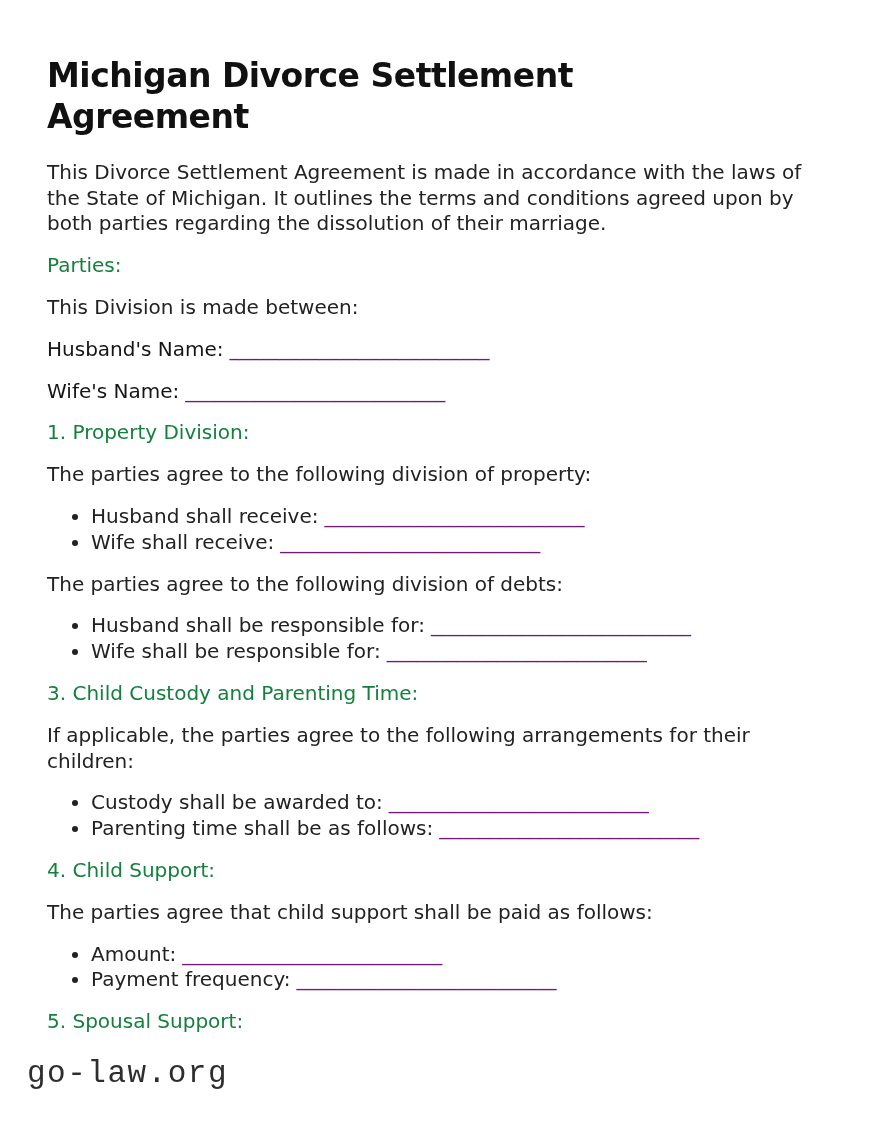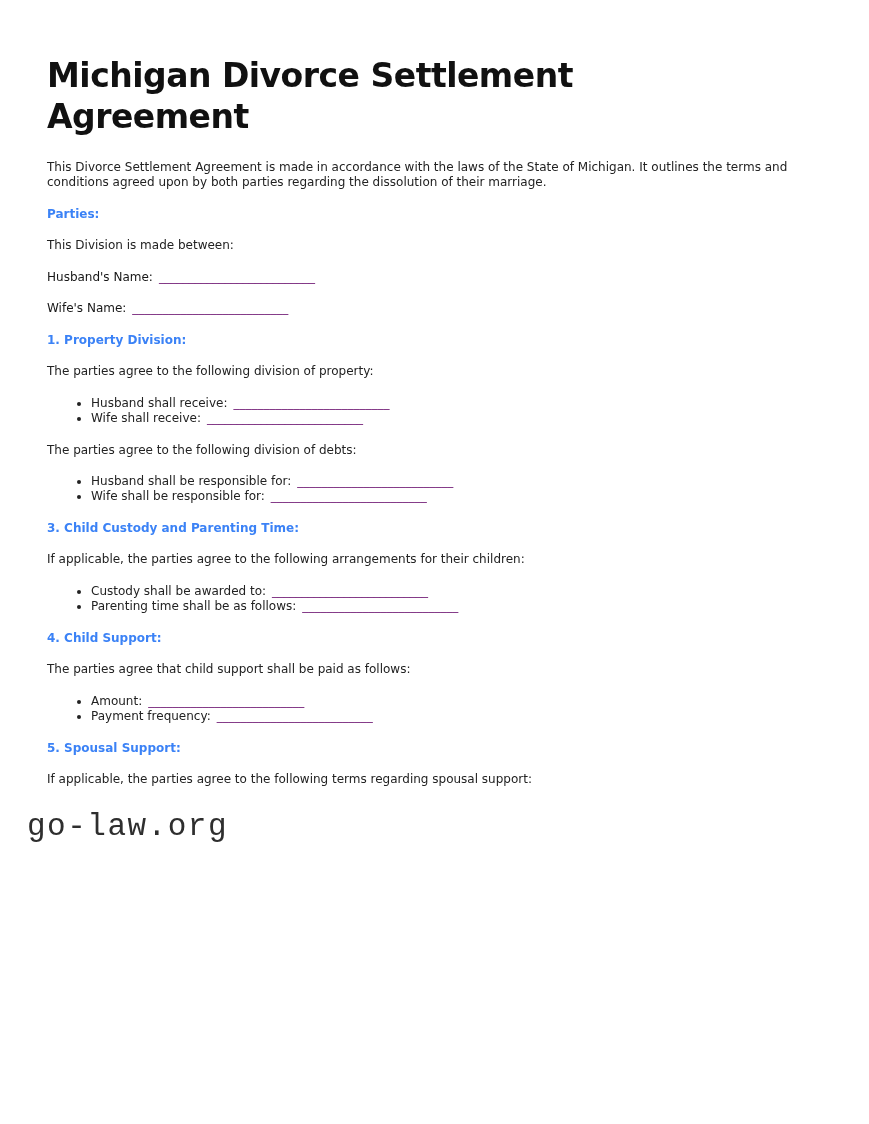--- a/index.html
+++ b/index.html
@@ -24,28 +24,28 @@
   .doc-title {
     font-size: 33px;
     font-weight: bold;
     line-height: 1.24;
     letter-spacing: -0.5px;
     color: #111111;
     max-width: 640px;
     margin: 0 0 22px 0;
   }
   p, h3, ul {
-    font-size: 12px;
+    font-size: 20px;
     line-height: 1.29;
     margin: 16px 0;
     max-width: 790px;
   }
   h3 {
-    font-weight: bold;
-    color: #3b82f6;
+    font-weight: normal;
+    color: #15803d;
   }
   .bold-label {
     font-weight: normal;
     color: #161616;
   }
   .blank {
     margin-left: 6px;
     font-weight: normal;
     color: #701a75;
     white-space: nowrap;
@@ -106,17 +106,16 @@
   </ul>
 
   <h3>4. Child Support:</h3>
   <p>The parties agree that child support shall be paid as follows:</p>
   <ul>
     <li><span>Amount:</span><span class="blank">__________________________</span></li>
     <li><span>Payment frequency:</span><span class="blank">__________________________</span></li>
   </ul>
 
   <h3>5. Spousal Support:</h3>
-  <p>If applicable, the parties agree to the following terms regarding spousal support:</p>
 
   <div class="watermark">go-law.org</div>
 
 </div>
 
 </body></html>

